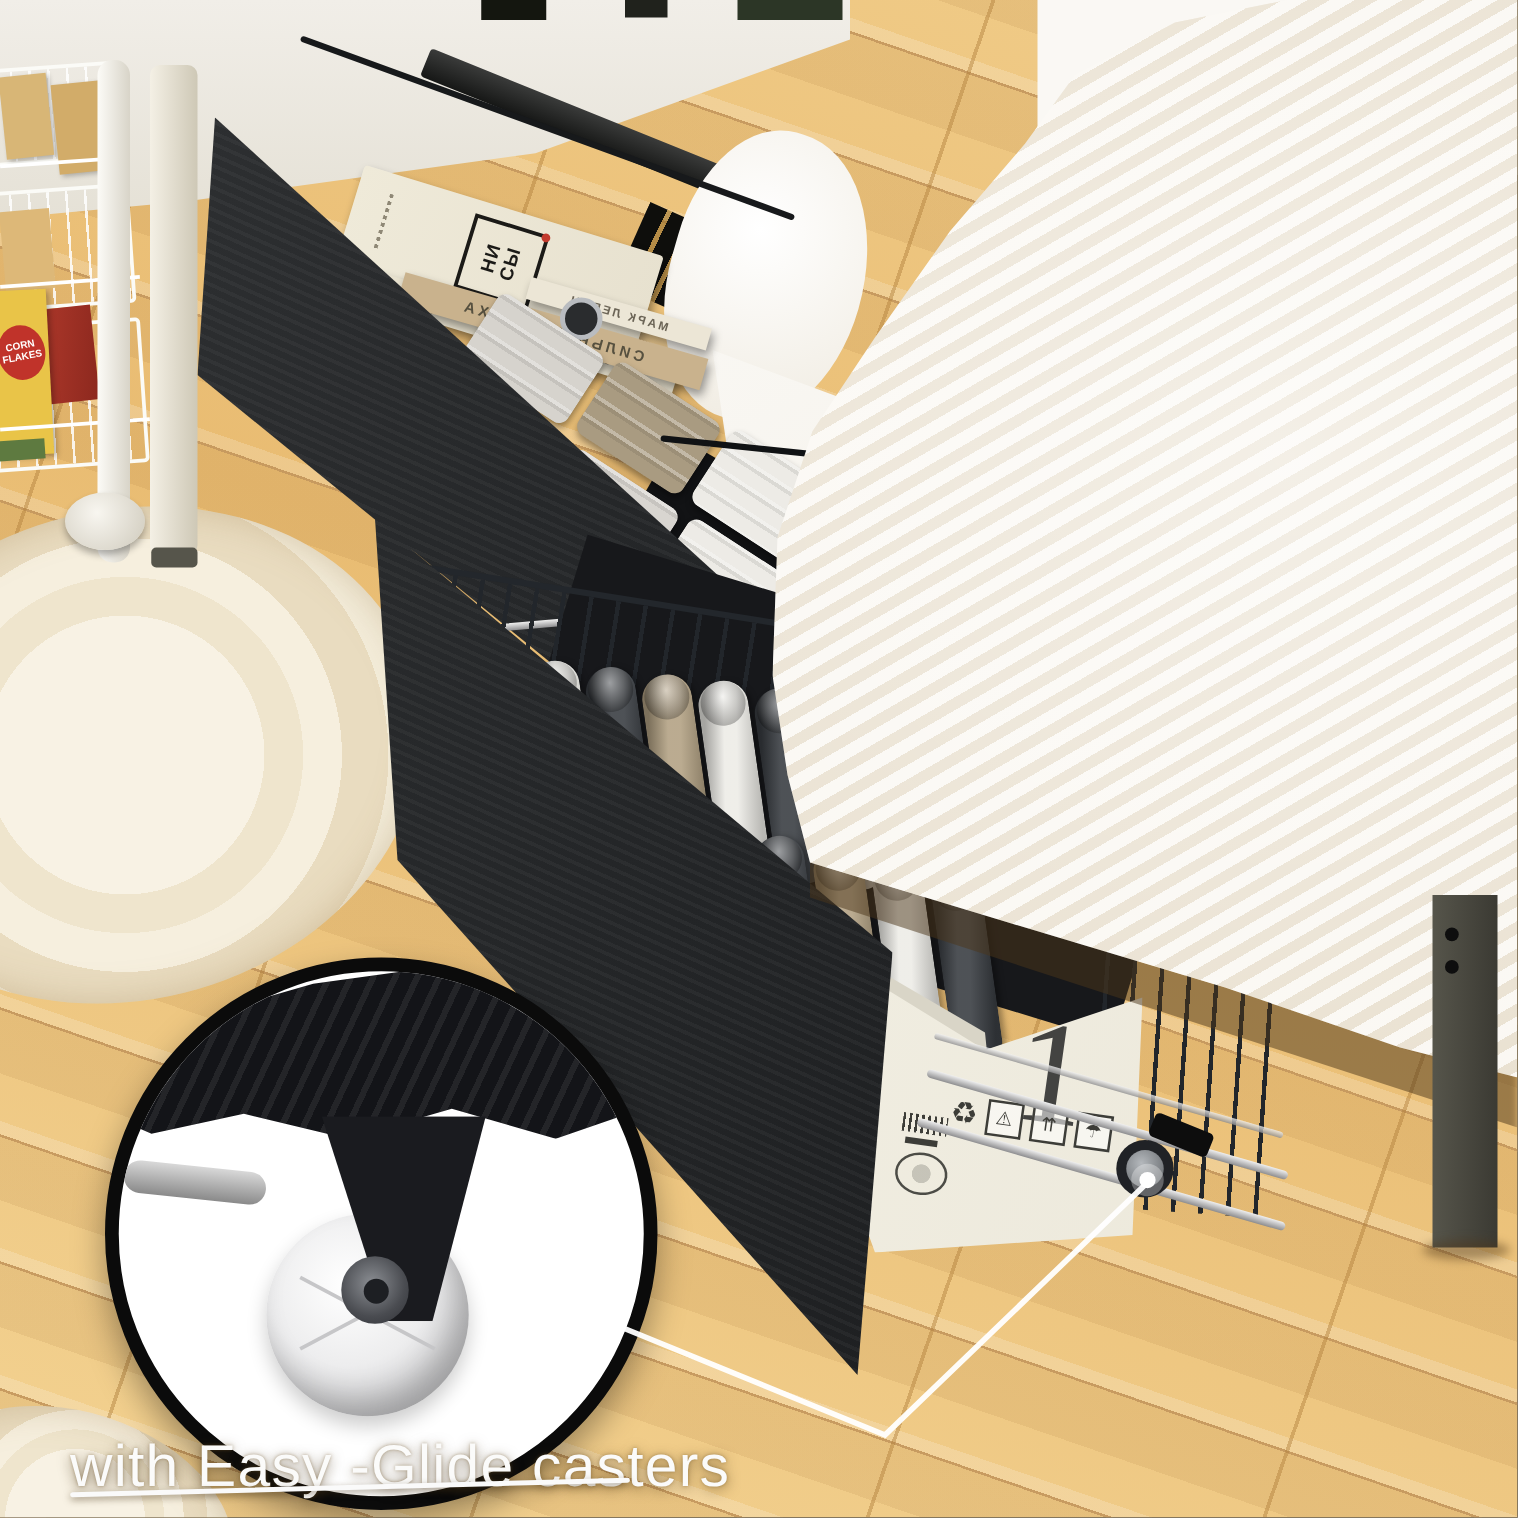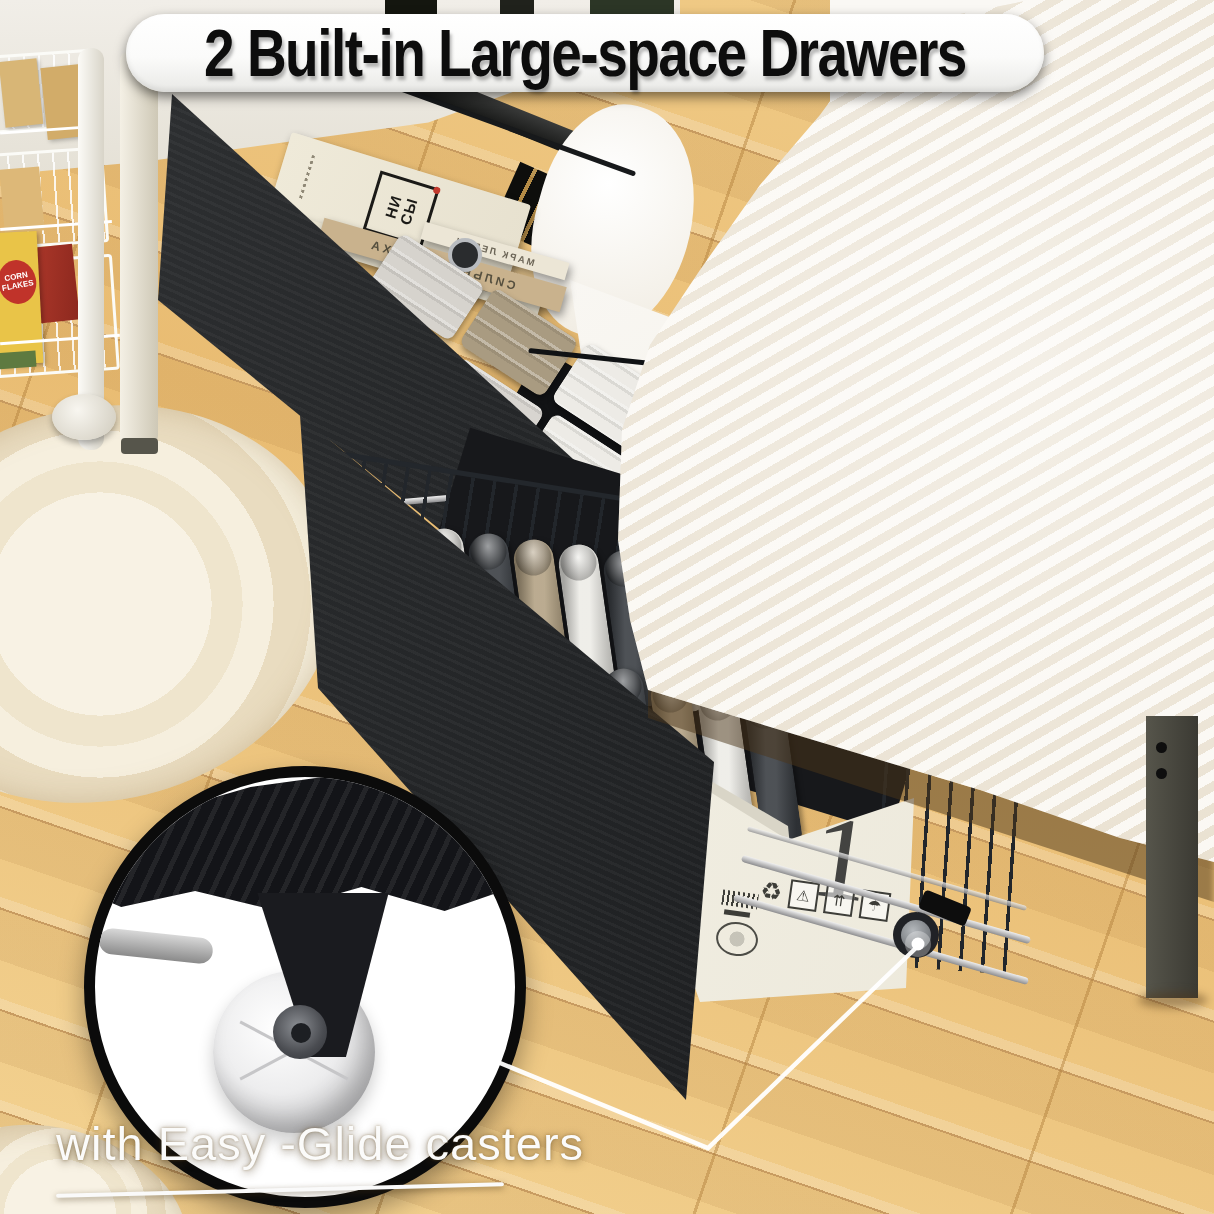--- a/index.html
+++ b/index.html
@@ -248,20 +248,17 @@
     <div class="abs" style="left:178px;top:228px;width:54px;height:54px;border-radius:50%;background:radial-gradient(circle at 45% 40%,#8b8e93,#4a4c51 60%,#2e3035);"></div>
     <div class="abs" style="left:196px;top:246px;width:20px;height:20px;border-radius:50%;background:#1d1f23;"></div>
   </div>
 
   <svg class="abs" style="left:0;top:0;" width="1214" height="1214" viewBox="0 0 1214 1214">
     <polyline points="500,1063 708,1148 918,946" fill="none" stroke="#ffffff" stroke-width="4.5" opacity="0.95"></polyline>
     <circle cx="918" cy="944" r="13" fill="rgba(255,255,255,0.3)"></circle>
     <circle cx="918" cy="944" r="6.5" fill="#ffffff"></circle>
   </svg>
 
-  <div class="abs banner">
-    <span>2 Built-in Large-space Drawers</span>
-  </div>
-
-  <div class="abs caption" style="left:56px;top:1116px;">with Easy -Glide casters</div>
+
+  <div class="abs caption" style="left:56px;top:1145px;">with Easy -Glide casters</div>
   <div class="abs" style="left:56px;top:1188px;width:448px;height:3.5px;background:#fafafa;border-radius:2px;transform:rotate(-1.5deg);box-shadow:0 2px 6px rgba(70,50,20,.5);"></div>
 
 </div>
 
 </body></html>

